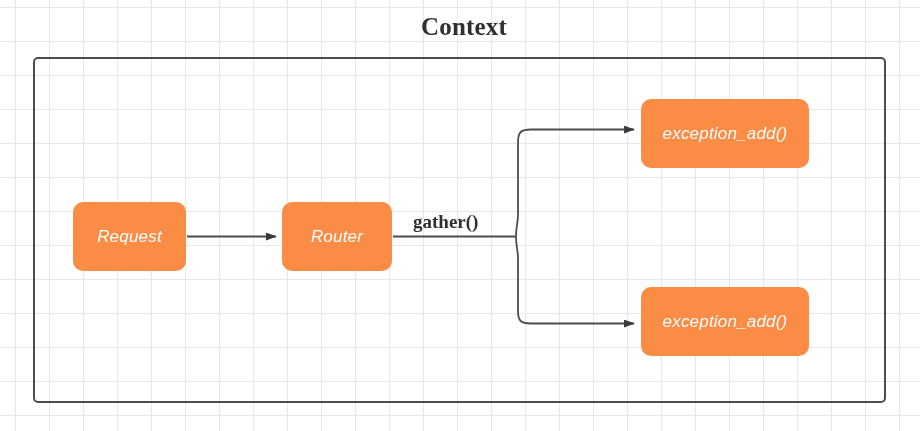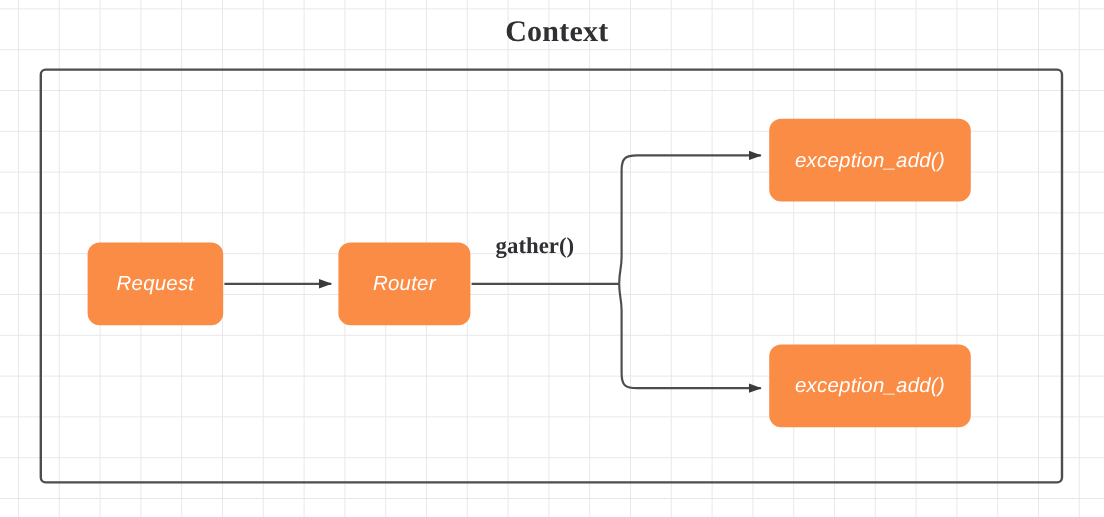--- a/index.html
+++ b/index.html
@@ -82,21 +82,21 @@
 
   #node-request { left: 73px;  top: 202px; width: 113px; height: 69px; }
   #node-router  { left: 282px; top: 202px; width: 110px; height: 69px; }
   #node-exception-top    { left: 641px; top: 99px;  width: 168px; height: 69px; }
   #node-exception-bottom { left: 641px; top: 287px; width: 168px; height: 69px; }
 
   
   #edge-label-gather {
     position: absolute;
     left: 413px;
-    top: 194px;
+    top: 210px;
     font-family: "Liberation Serif", serif;
     font-weight: bold;
     font-size: 19px;
     color: #2f3033;
     white-space: nowrap;
     line-height: 24px;
     text-align: right;
   }
 </style>
 </head>

